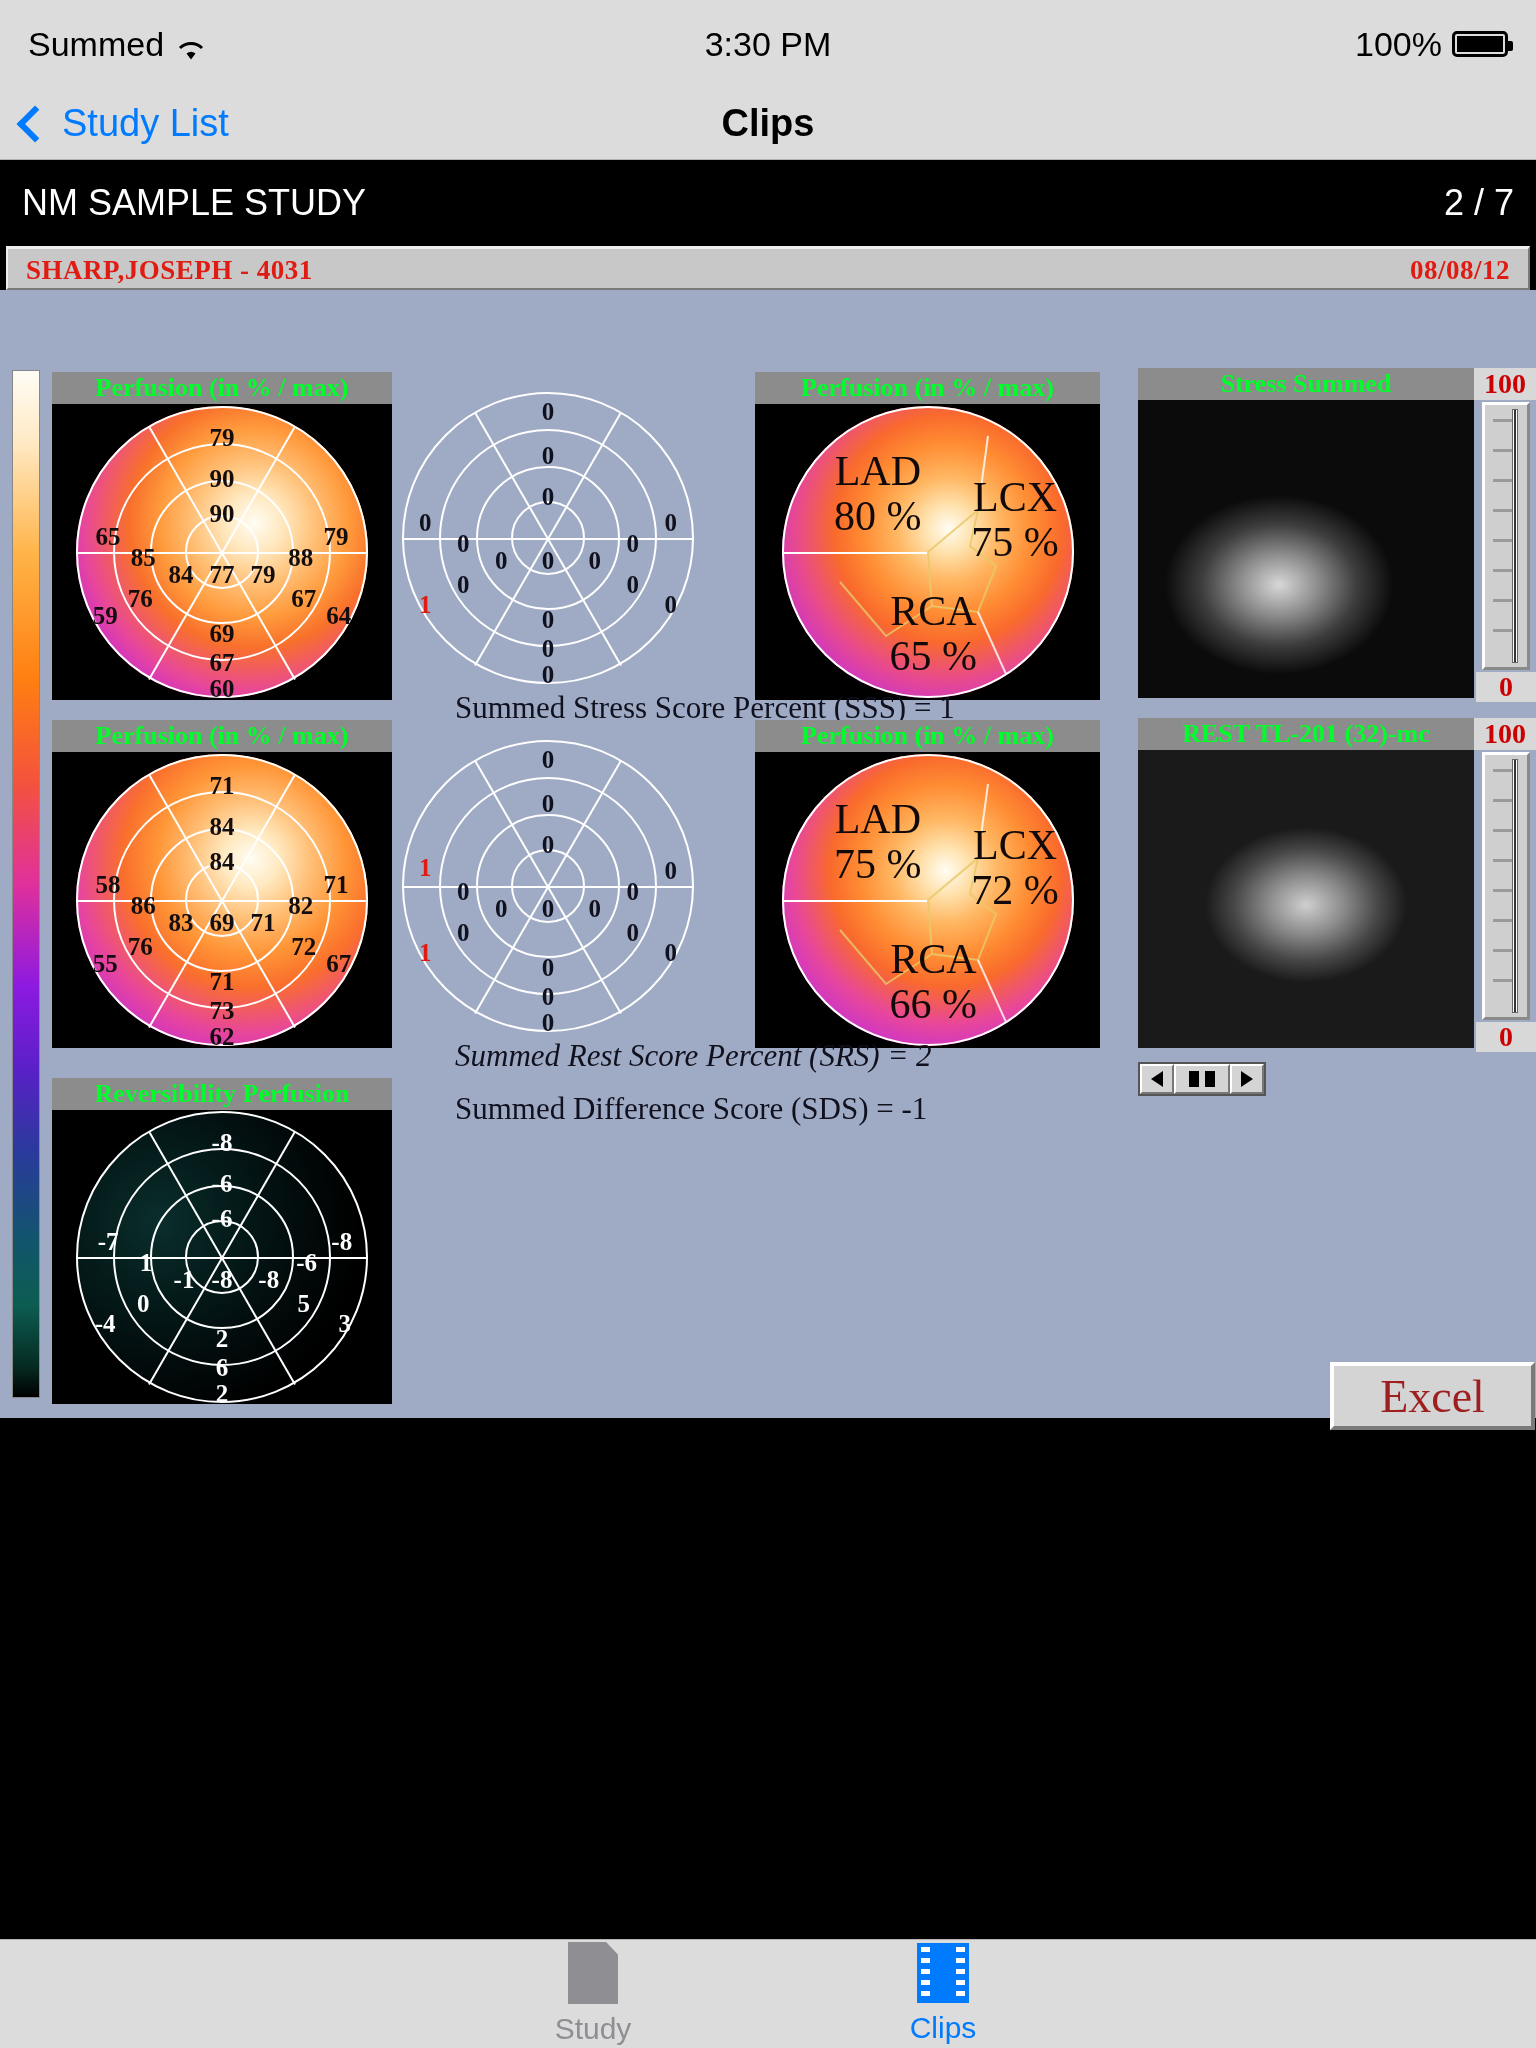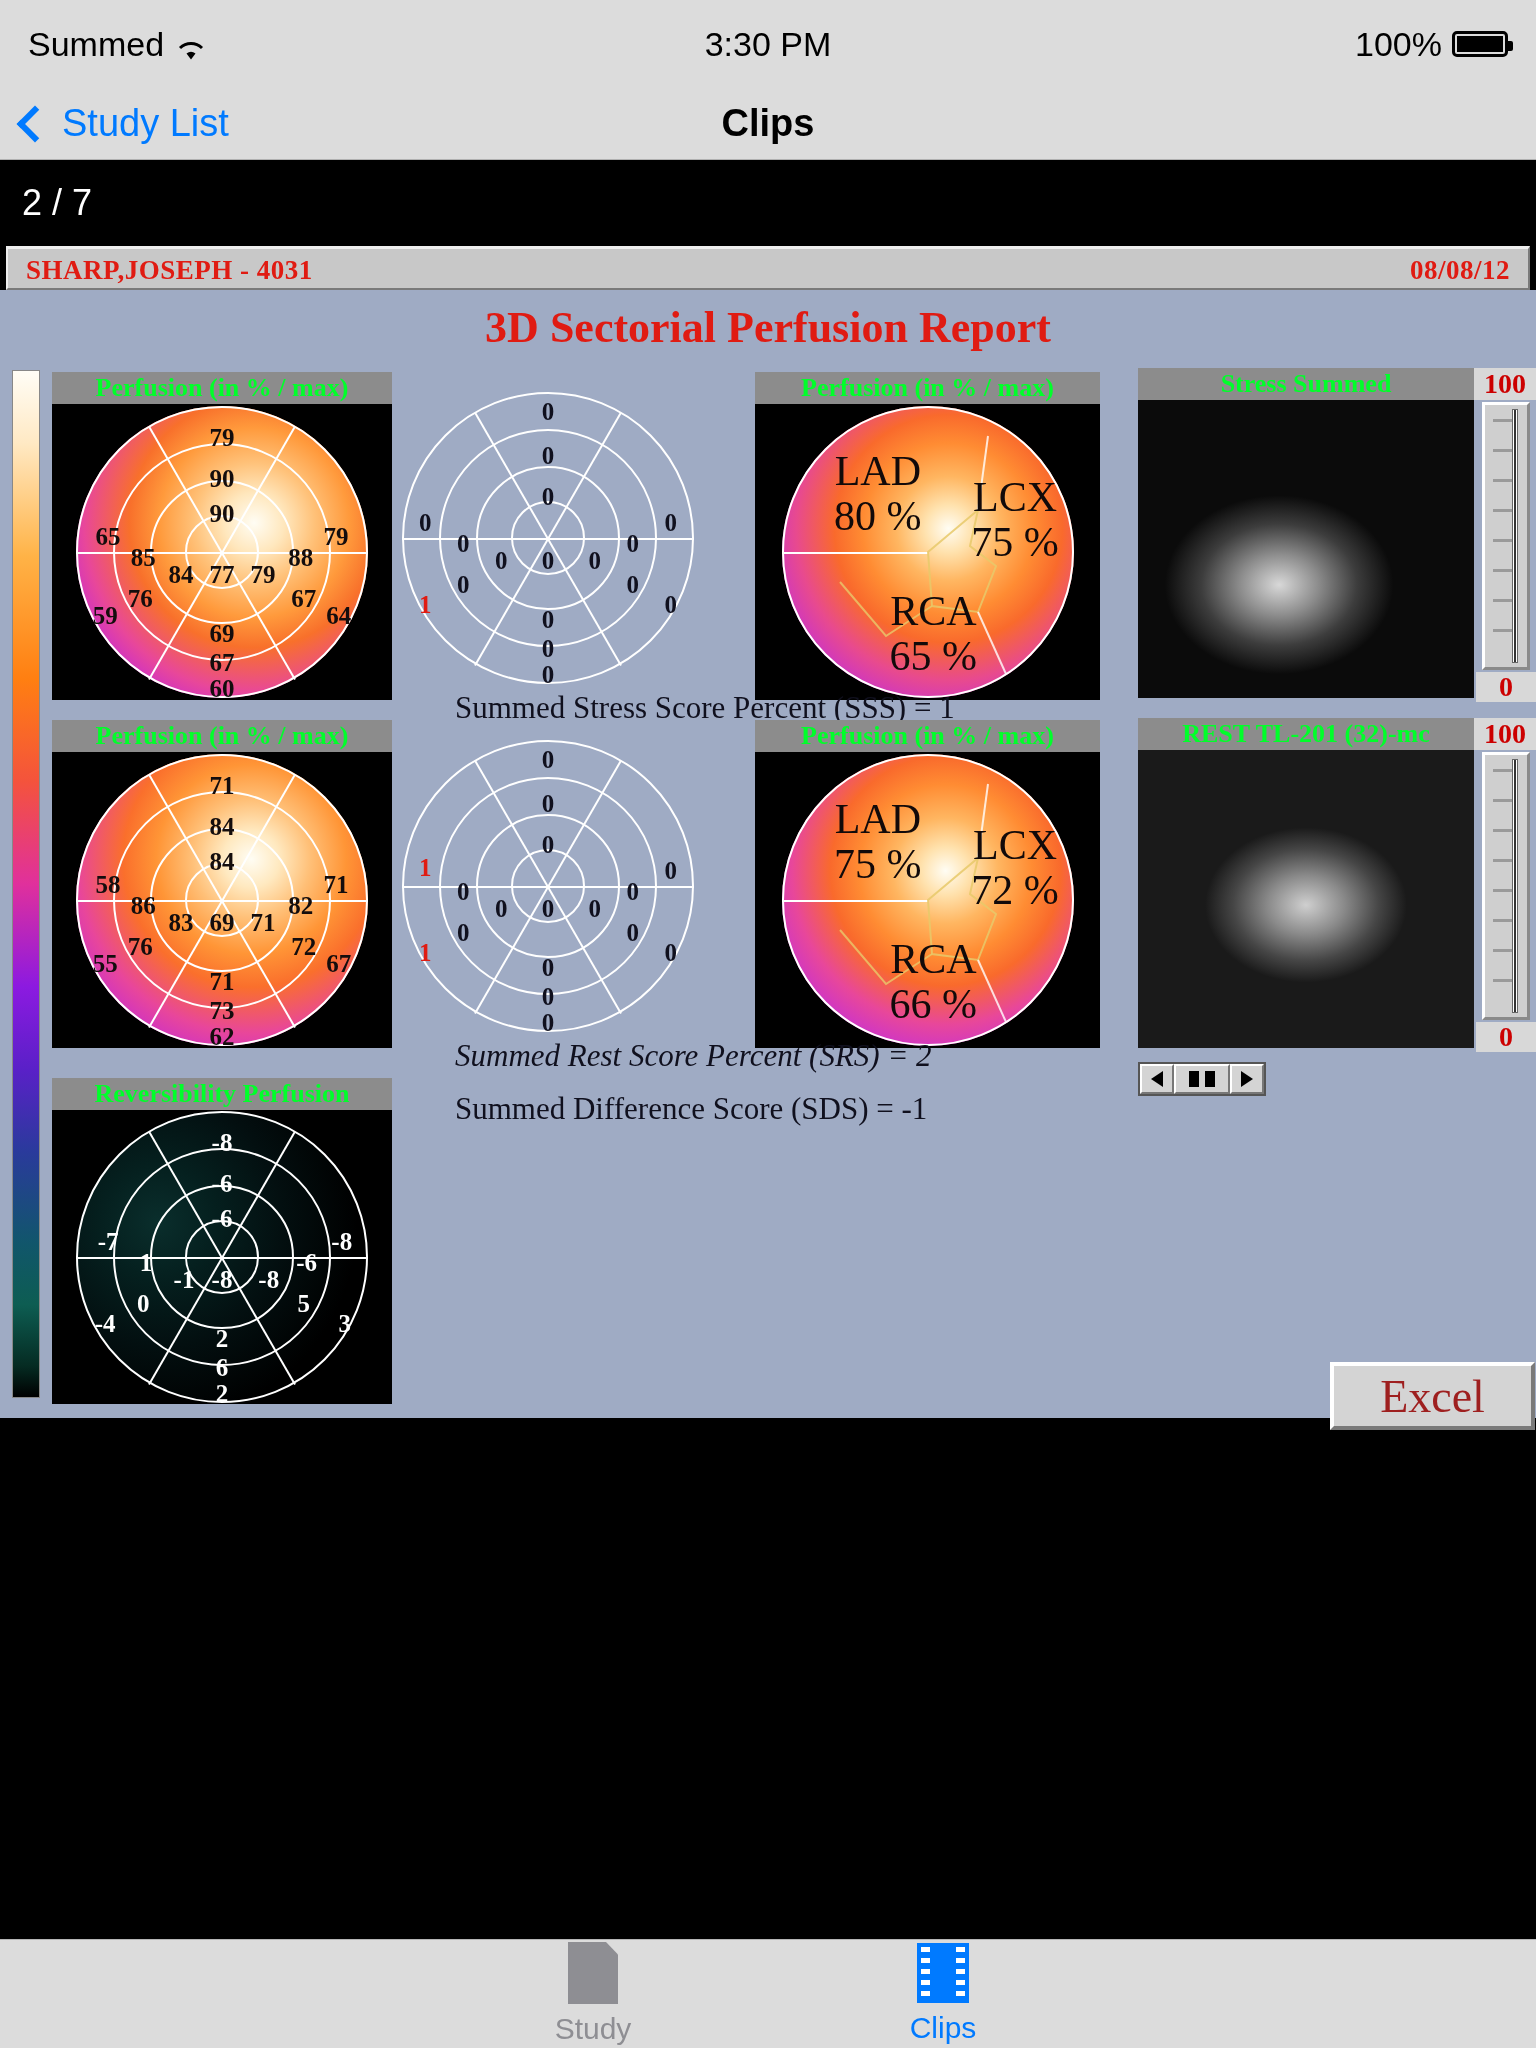--- a/index.html
+++ b/index.html
@@ -144,32 +144,32 @@
 
 <div class="navbar">
   <div class="nav-back">
     <span class="chev"></span>
     <span>Study List</span>
   </div>
   <div class="nav-title">Clips</div>
 </div>
 
 <div class="studybar">
+  <span>NM SAMPLE STUDY</span>
   <span>2 / 7</span>
 </div>
 
 <div class="report-wrap">
 
   <div class="patient-bar">
     <span class="pb-name">SHARP,JOSEPH - 4031</span>
     <span class="pb-date">08/08/12</span>
   </div>
 
   <div class="report-body">
-    <div class="report-title">3D Sectorial Perfusion Report</div>
 
     <div class="colorbar"></div>
 
     <div class="panel" style="left:52px;top:82px;width:340px;">
       <div class="panel-title">Perfusion (in % / max)</div>
       <div class="panel-img" style="height:296px;">
         <div class="polar" style="width:292px;height:292px;
              background:radial-gradient(circle at 61% 40%,#fffdf4 0%,#ffe7bd 12%,#ffc27a 24%,
                         #ff9a3c 38%,#f8702b 50%,#e8479a 68%,#c327d8 82%,#8a13d2 93%,#4a0aa0 100%);">
           <div class="ring" style="width:292px;height:292px;"></div>

